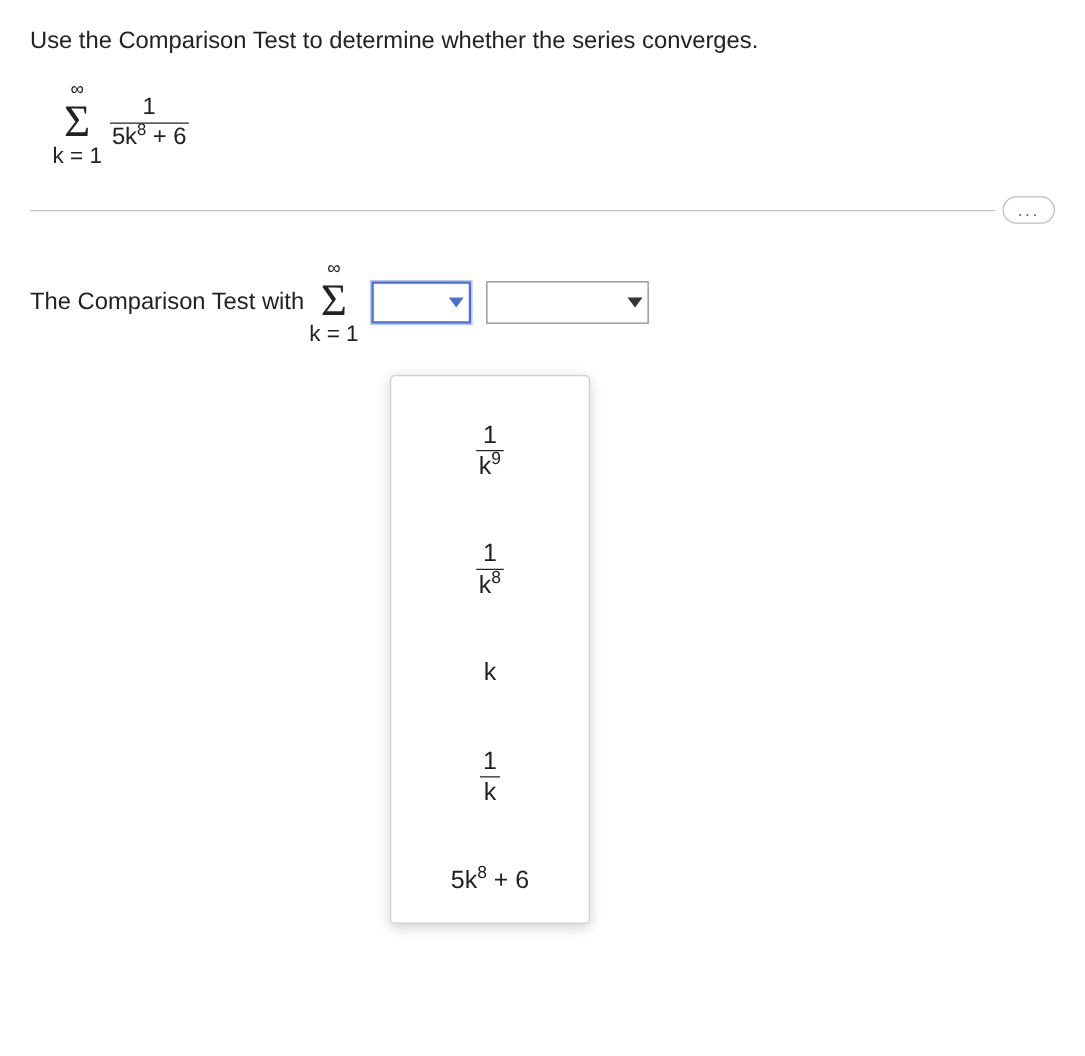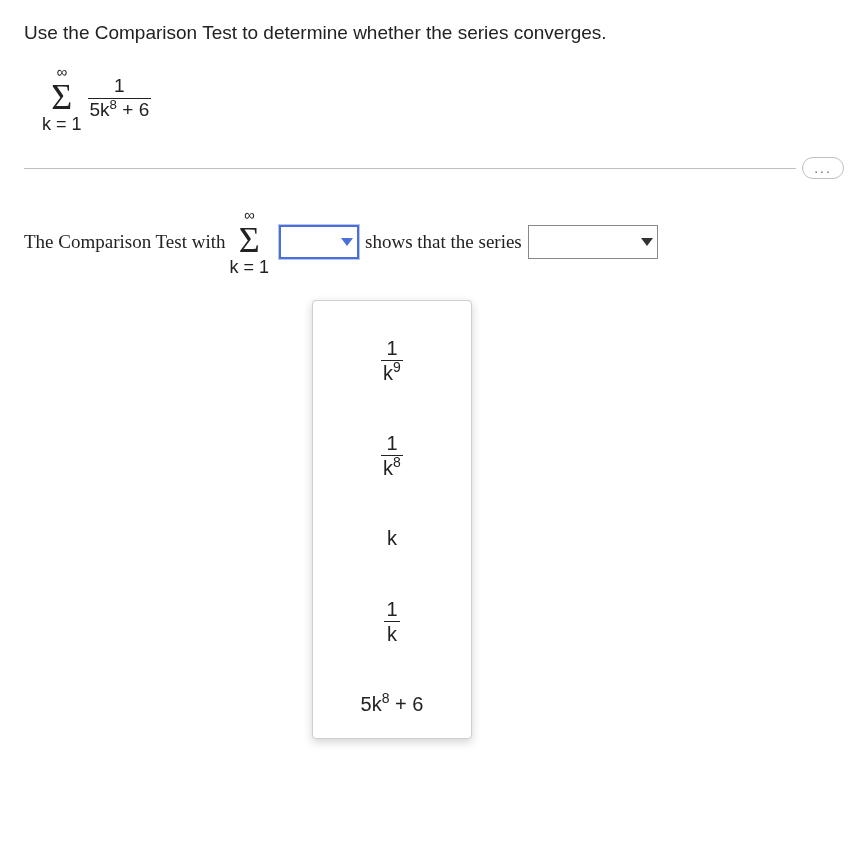--- a/index.html
+++ b/index.html
@@ -63,21 +63,21 @@
     letter-spacing: 2px;
     color: #666;
     background: #fff;
   }
 
   .answer-row {
     display: flex;
     align-items: center;
     flex-wrap: nowrap;
   }
-  .answer-row > span { white-space: nowrap; font-family: Liberation Serif, serif; }
+  .answer-row > span { white-space: nowrap; }
   .mid-sigma { margin: 0 4px; }
 
   .dropdown {
     position: relative;
     display: inline-flex;
     align-items: center;
     height: 34px;
     min-width: 80px;
     border: 1px solid #888;
     background: #fff;
@@ -147,21 +147,20 @@
   <span>The Comparison Test with </span>
   <div class="sigma-block mid-sigma">
     <span class="sigma-top">∞</span>
     <span class="sigma-sym">Σ</span>
     <span class="sigma-bot">k = 1</span>
   </div>
   <div class="dropdown focused">
     <span></span>
     <span class="arrow"></span>
   </div>
-  <span> shows that the series </span>
   <div class="dropdown wide">
     <span></span>
     <span class="arrow"></span>
   </div>
 </div>
 
 <div class="options-panel">
   <div class="opt">
     <span class="frac">
       <span class="num">1</span>

